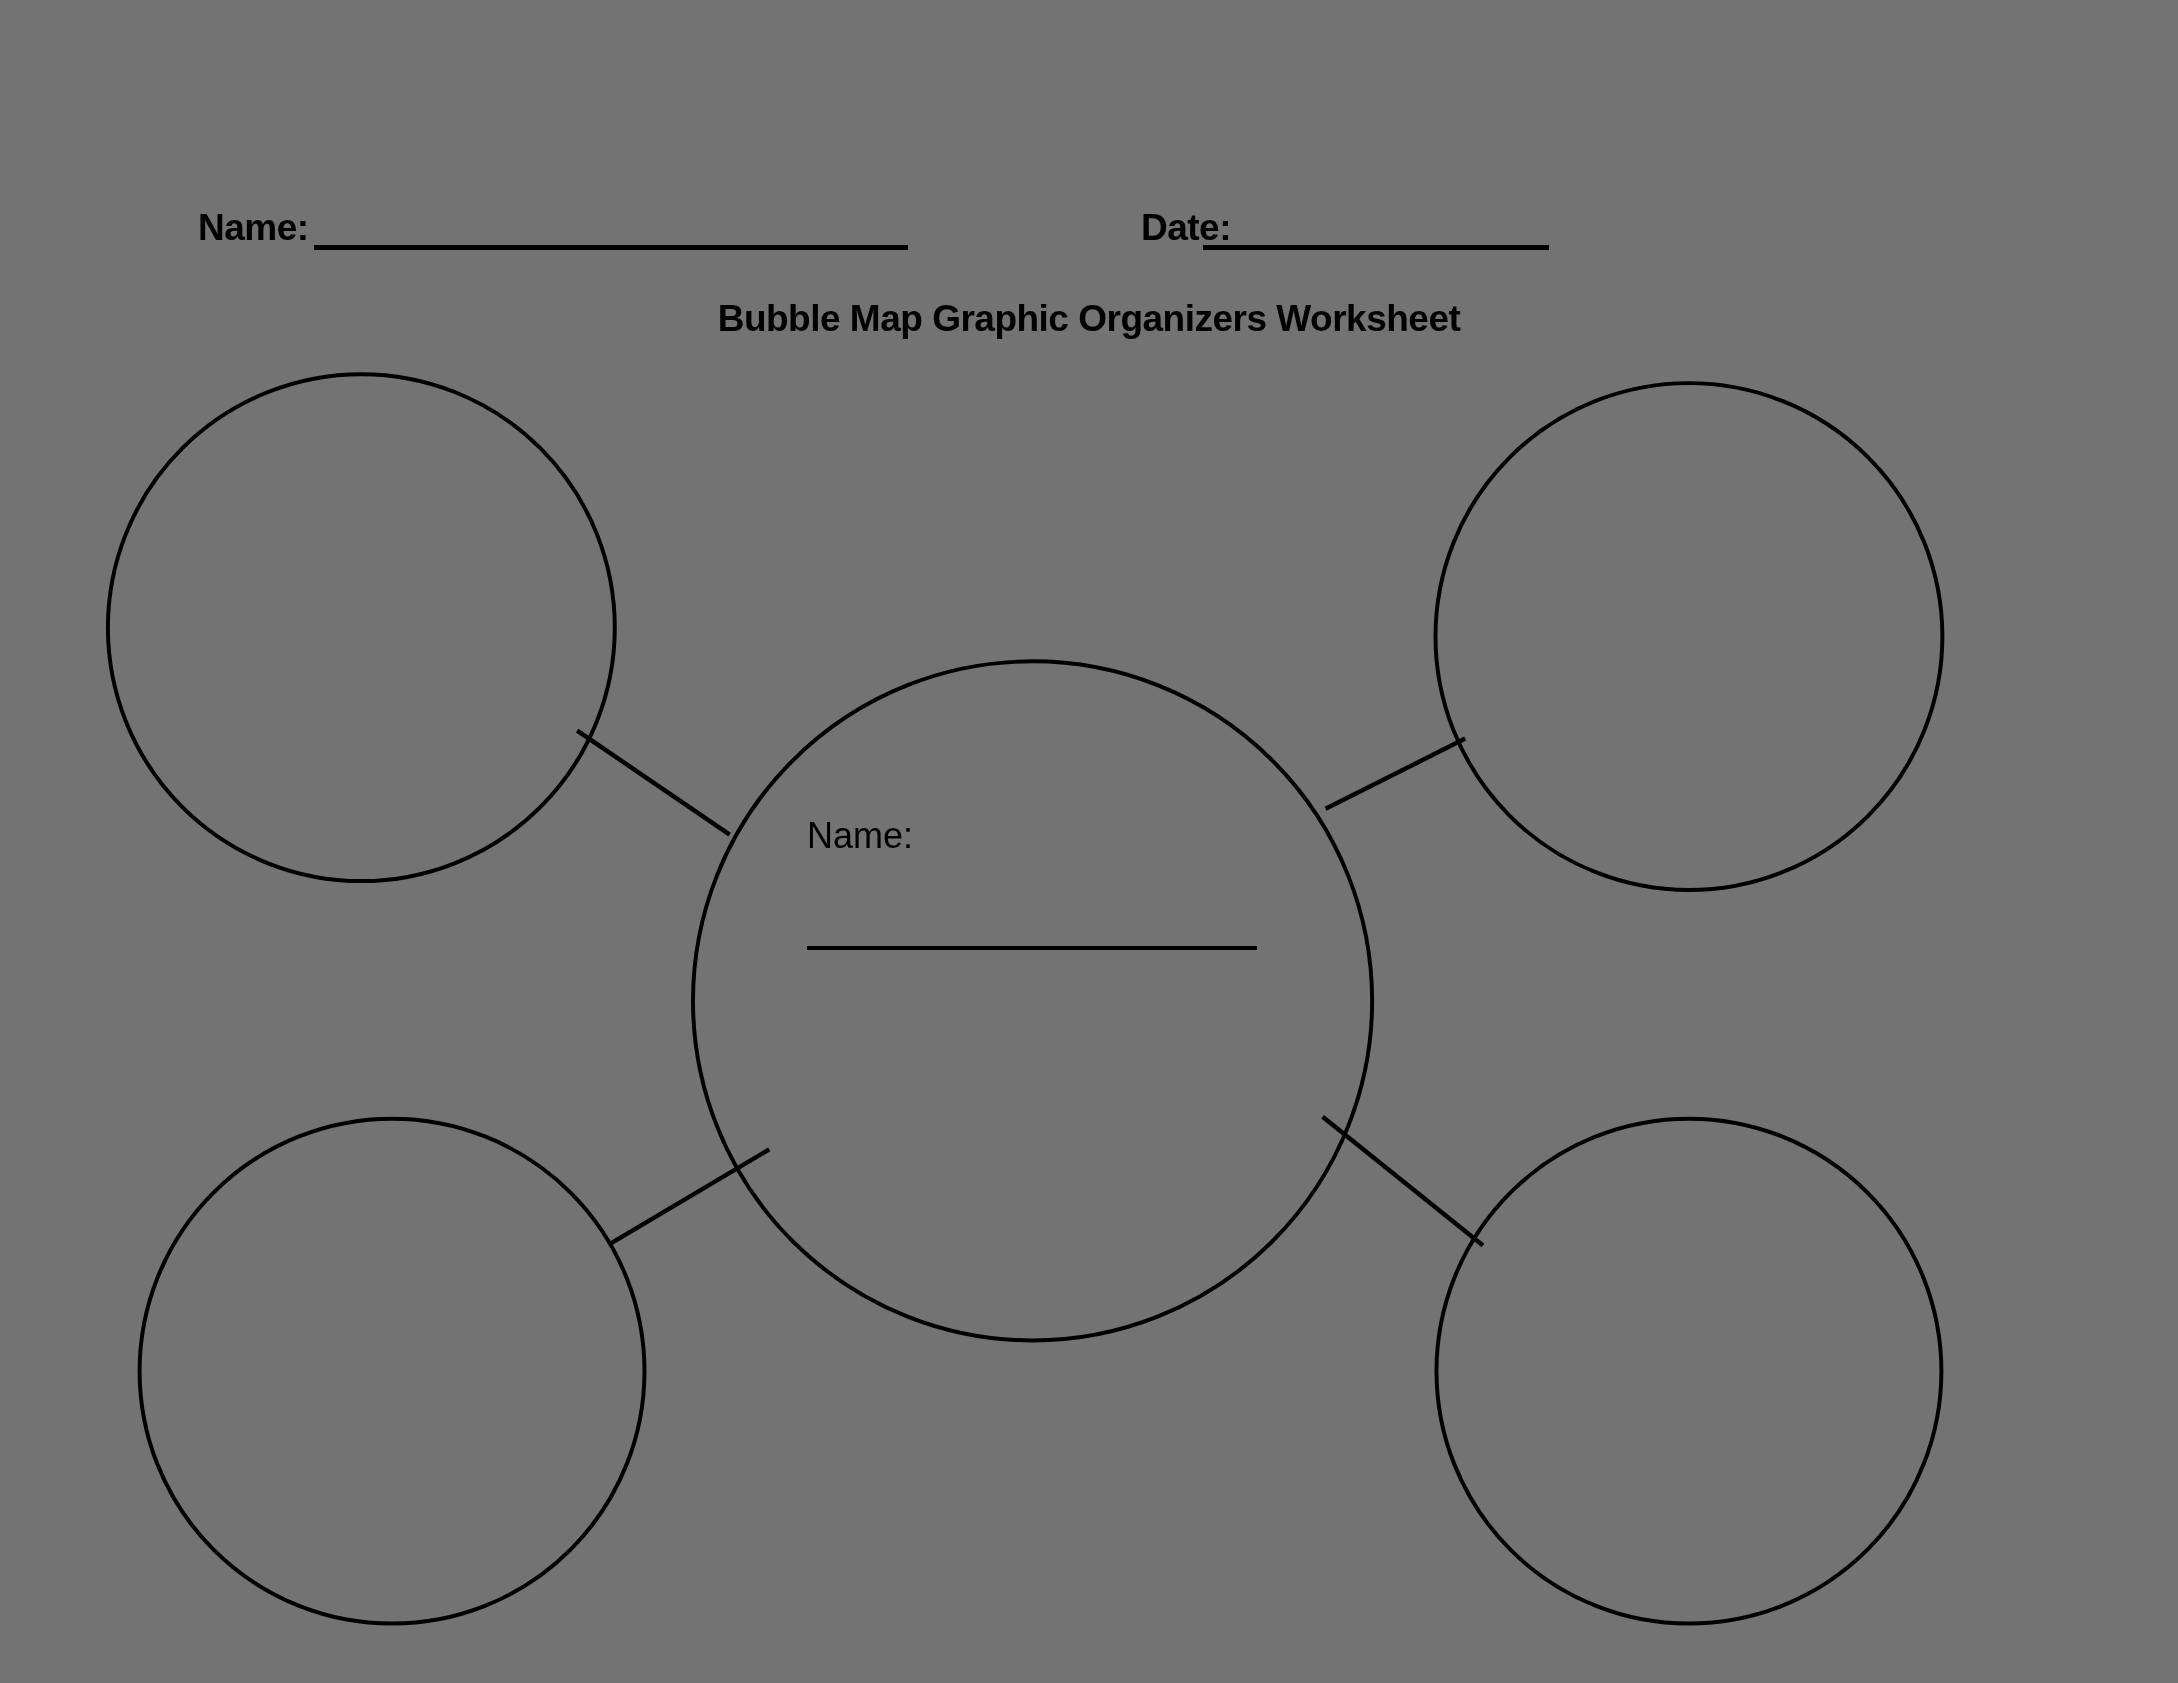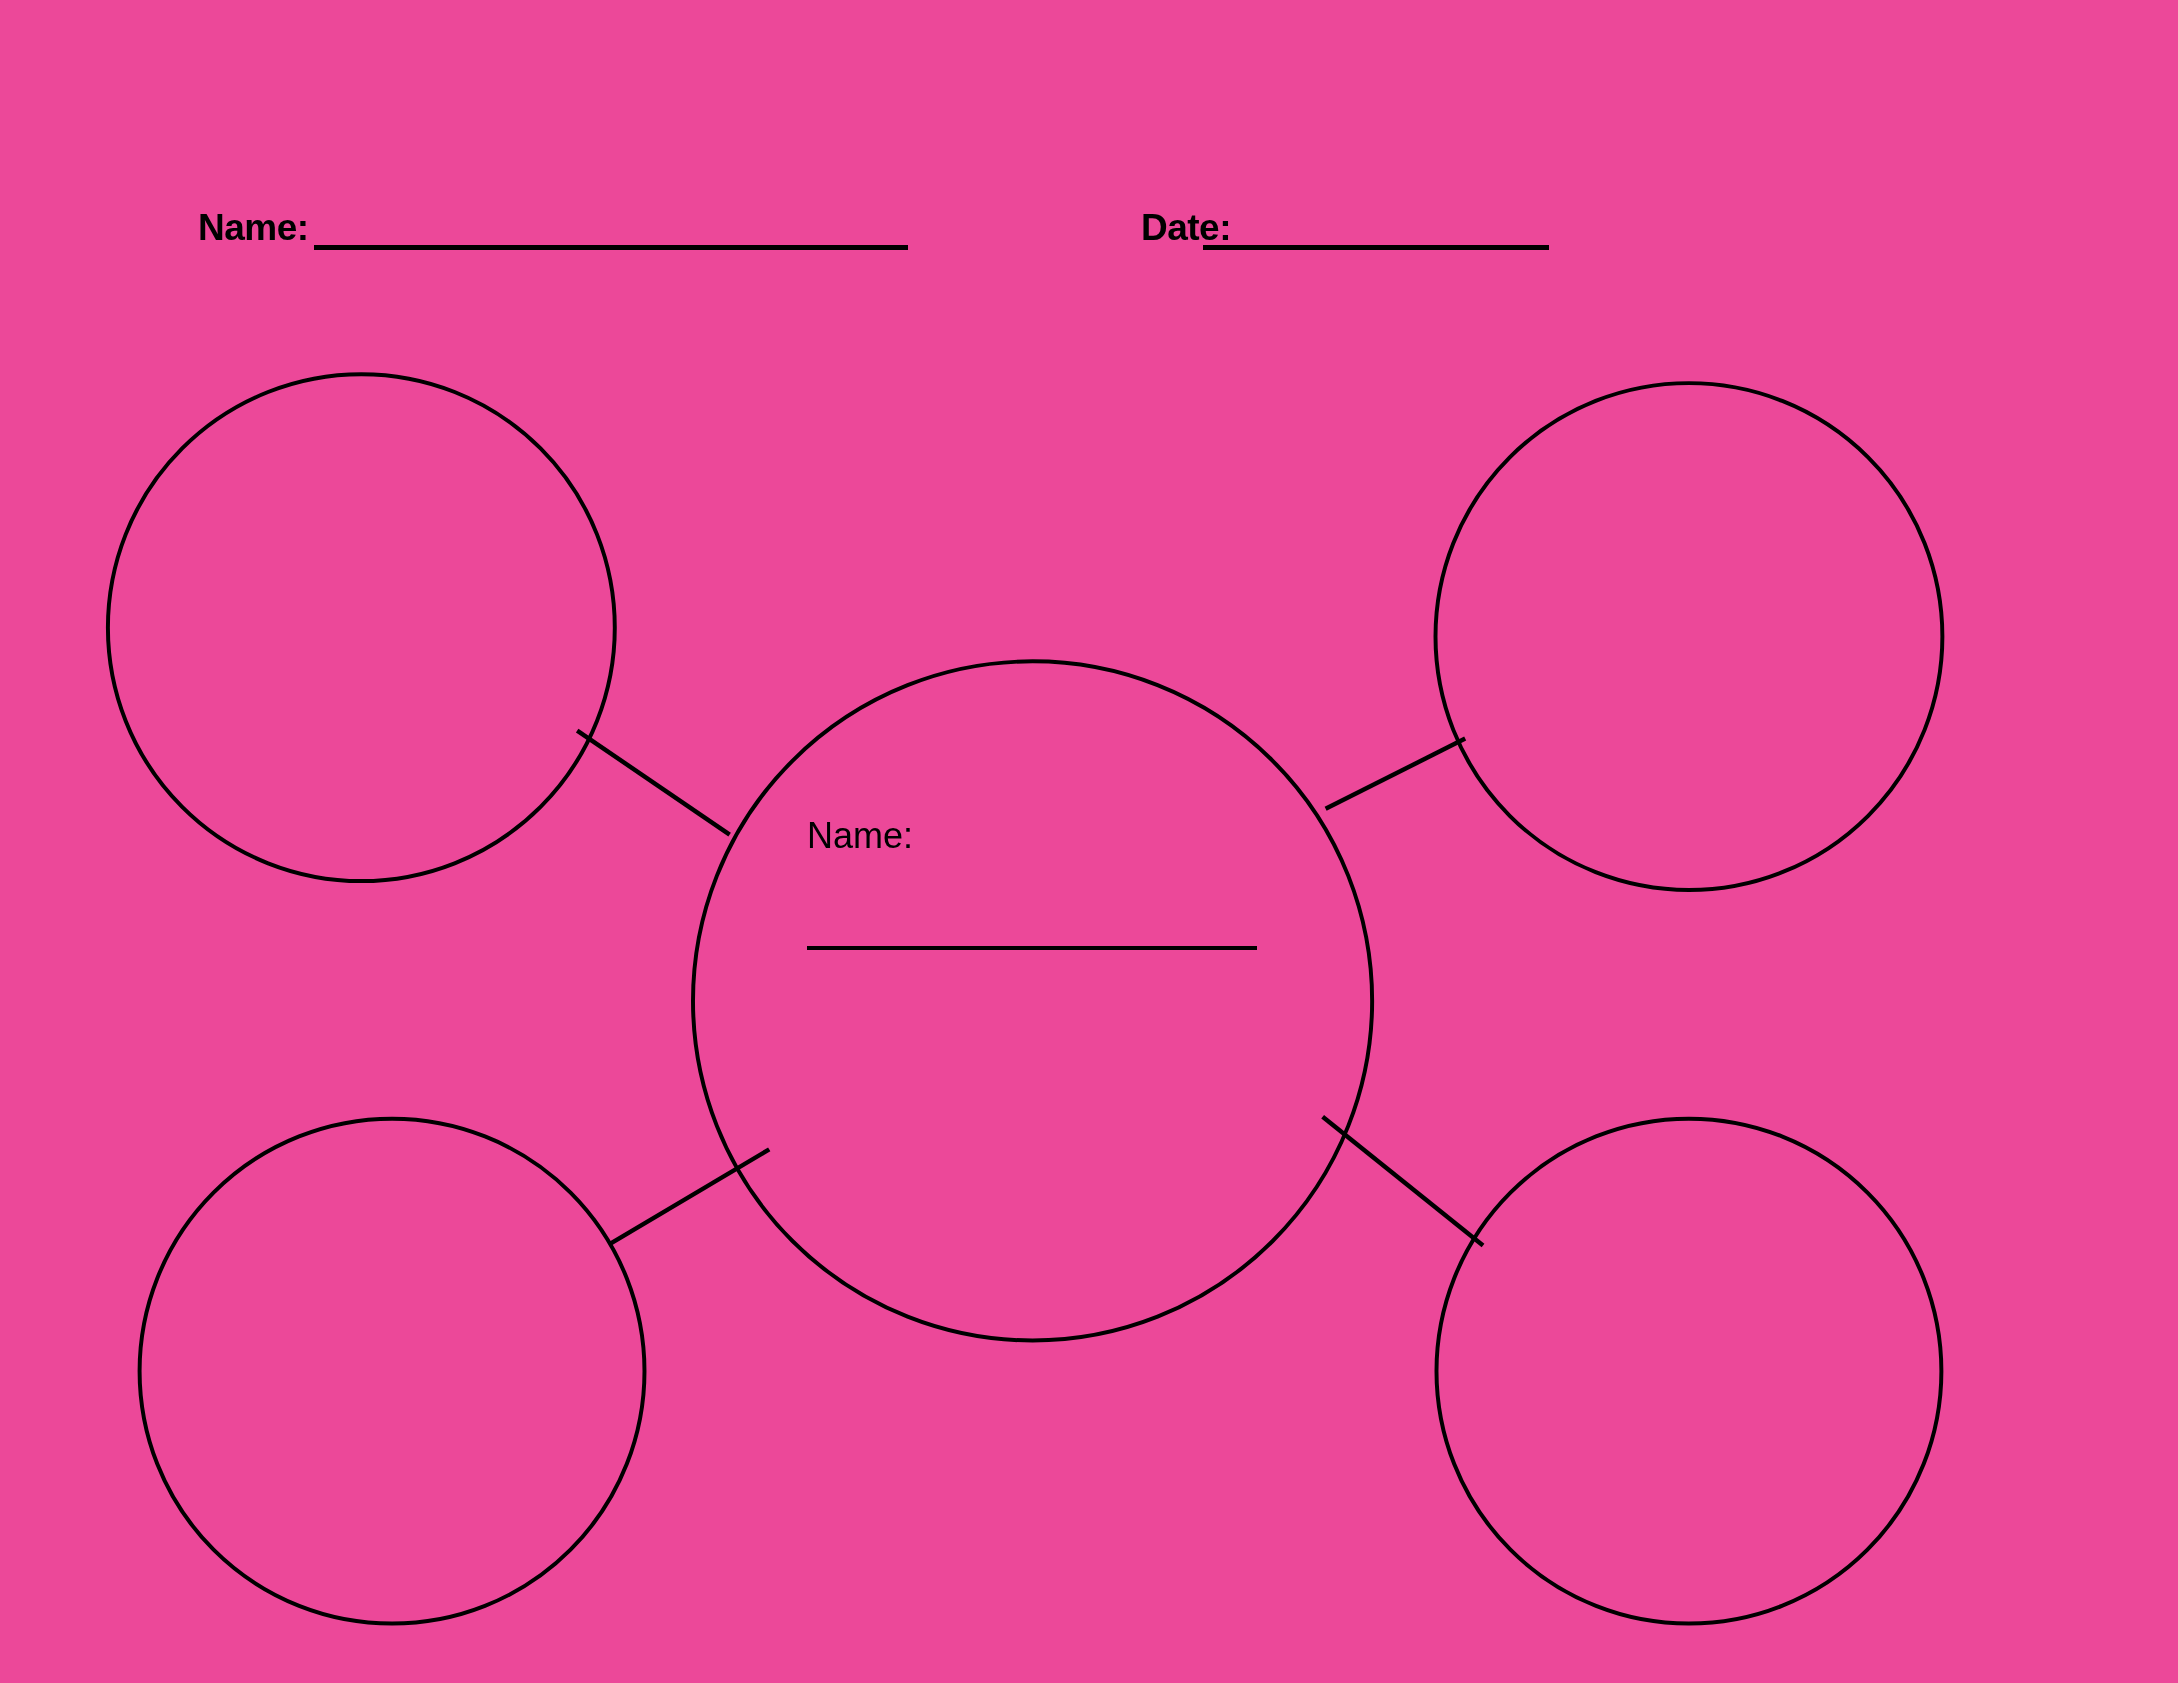--- a/index.html
+++ b/index.html
@@ -4,21 +4,21 @@
 <style>
   html, body {
     margin: 0;
     padding: 0;
     background: #ffffff;
   }
   .page {
     position: relative;
     width: 2178px;
     height: 1683px;
-    background: #ec4899;
+    background: #737373;
     color: #000000;
     font-family: "Liberation Sans", sans-serif;
     overflow: hidden;
   }
   .field-label {
     position: absolute;
     font-size: 37px;
     font-weight: 700;
     letter-spacing: -0.5px;
     white-space: nowrap;
@@ -67,20 +67,21 @@
 <body>
 
 <div class="page">
 
   <div class="field-label name-label">Name:</div>
   <div class="blank-line name-blank"></div>
 
   <div class="field-label date-label">Date:</div>
   <div class="blank-line date-blank"></div>
 
+  <div class="page-title">Bubble Map Graphic Organizers Worksheet</div>
 
   <svg class="diagram-svg" viewBox="0 0 2200 1700">
 
     <line x1="583" y1="738" x2="737" y2="843" stroke-width="4.5" fill="none" stroke="#000000"></line>
     <line x1="1339" y1="817" x2="1480" y2="746" stroke-width="4.5" fill="none" stroke="#000000"></line>
     <line x1="617" y1="1256" x2="777" y2="1161" stroke-width="4.5" fill="none" stroke="#000000"></line>
     <line x1="1336" y1="1128" x2="1498" y2="1258" stroke-width="4.5" fill="none" stroke="#000000"></line>
 
     <circle cx="1043" cy="1011" r="343" fill="none" stroke-width="4" stroke="#000000"></circle>
 

